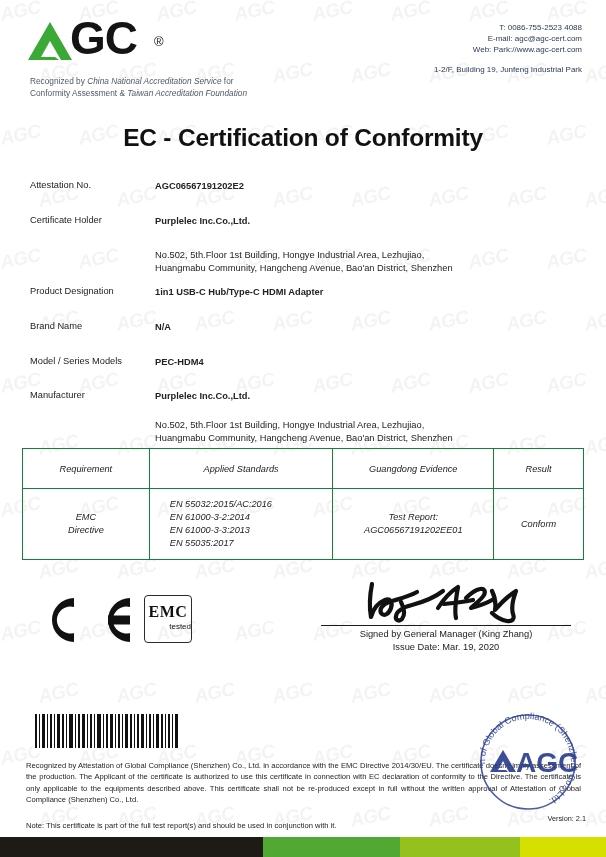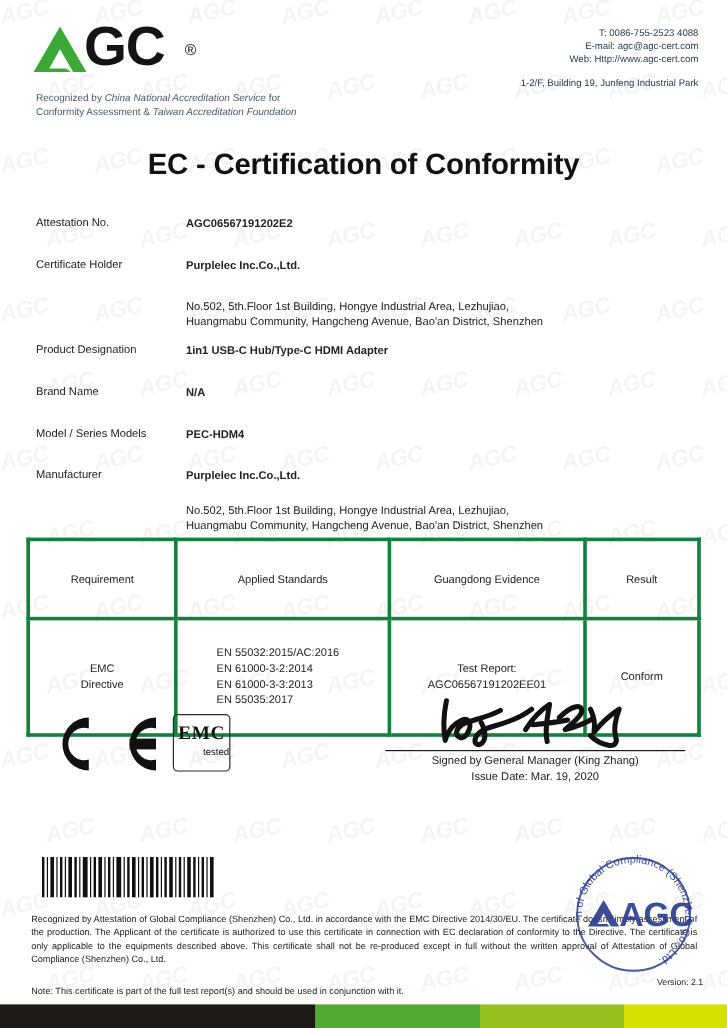--- a/index.html
+++ b/index.html
@@ -170,24 +170,25 @@
   #std-table {
     position: absolute;
     left: 22px;
     top: 448px;
     width: 562px;
     border-collapse: collapse;
     font-size: 9.2px;
     color: #232323;
   }
   #std-table td, #std-table th {
-    border: 3px solid #15803d;
+    border: 1px solid #15803d;
     text-align: center;
     font-weight: normal;
-    padding: 16px;
+    padding: 4px;
+    font-style: italic;
   }
   #std-table thead th {
     height: 31px;
     vertical-align: middle;
   }
   #std-table tbody td {
     height: 62px;
     vertical-align: middle;
   }
   .col-req   { width: 128px; }
@@ -466,21 +467,21 @@
           </div>
           <div>
             <span>Conformity Assessment &amp; </span><i>Taiwan Accreditation Foundation</i>
           </div>
         </div>
       </div>
 
       <div id="contact-block">
         <div>T:  0086-755-2523  4088</div>
         <div>E-mail: agc@agc-cert.com</div>
-        <div>Web: Http://www.agc-cert.com</div>
+        <div>Web: Park://www.agc-cert.com</div>
         <div class="addr">1-2/F, Building 19, Junfeng Industrial Park</div>
       </div>
     </div>
 
     <div id="title">EC - Certification of Conformity</div>
 
     <div class="field" style="top:180px;">
       <div class="lbl">Attestation No.</div>
       <div class="val">AGC06567191202E2</div>
     </div>

